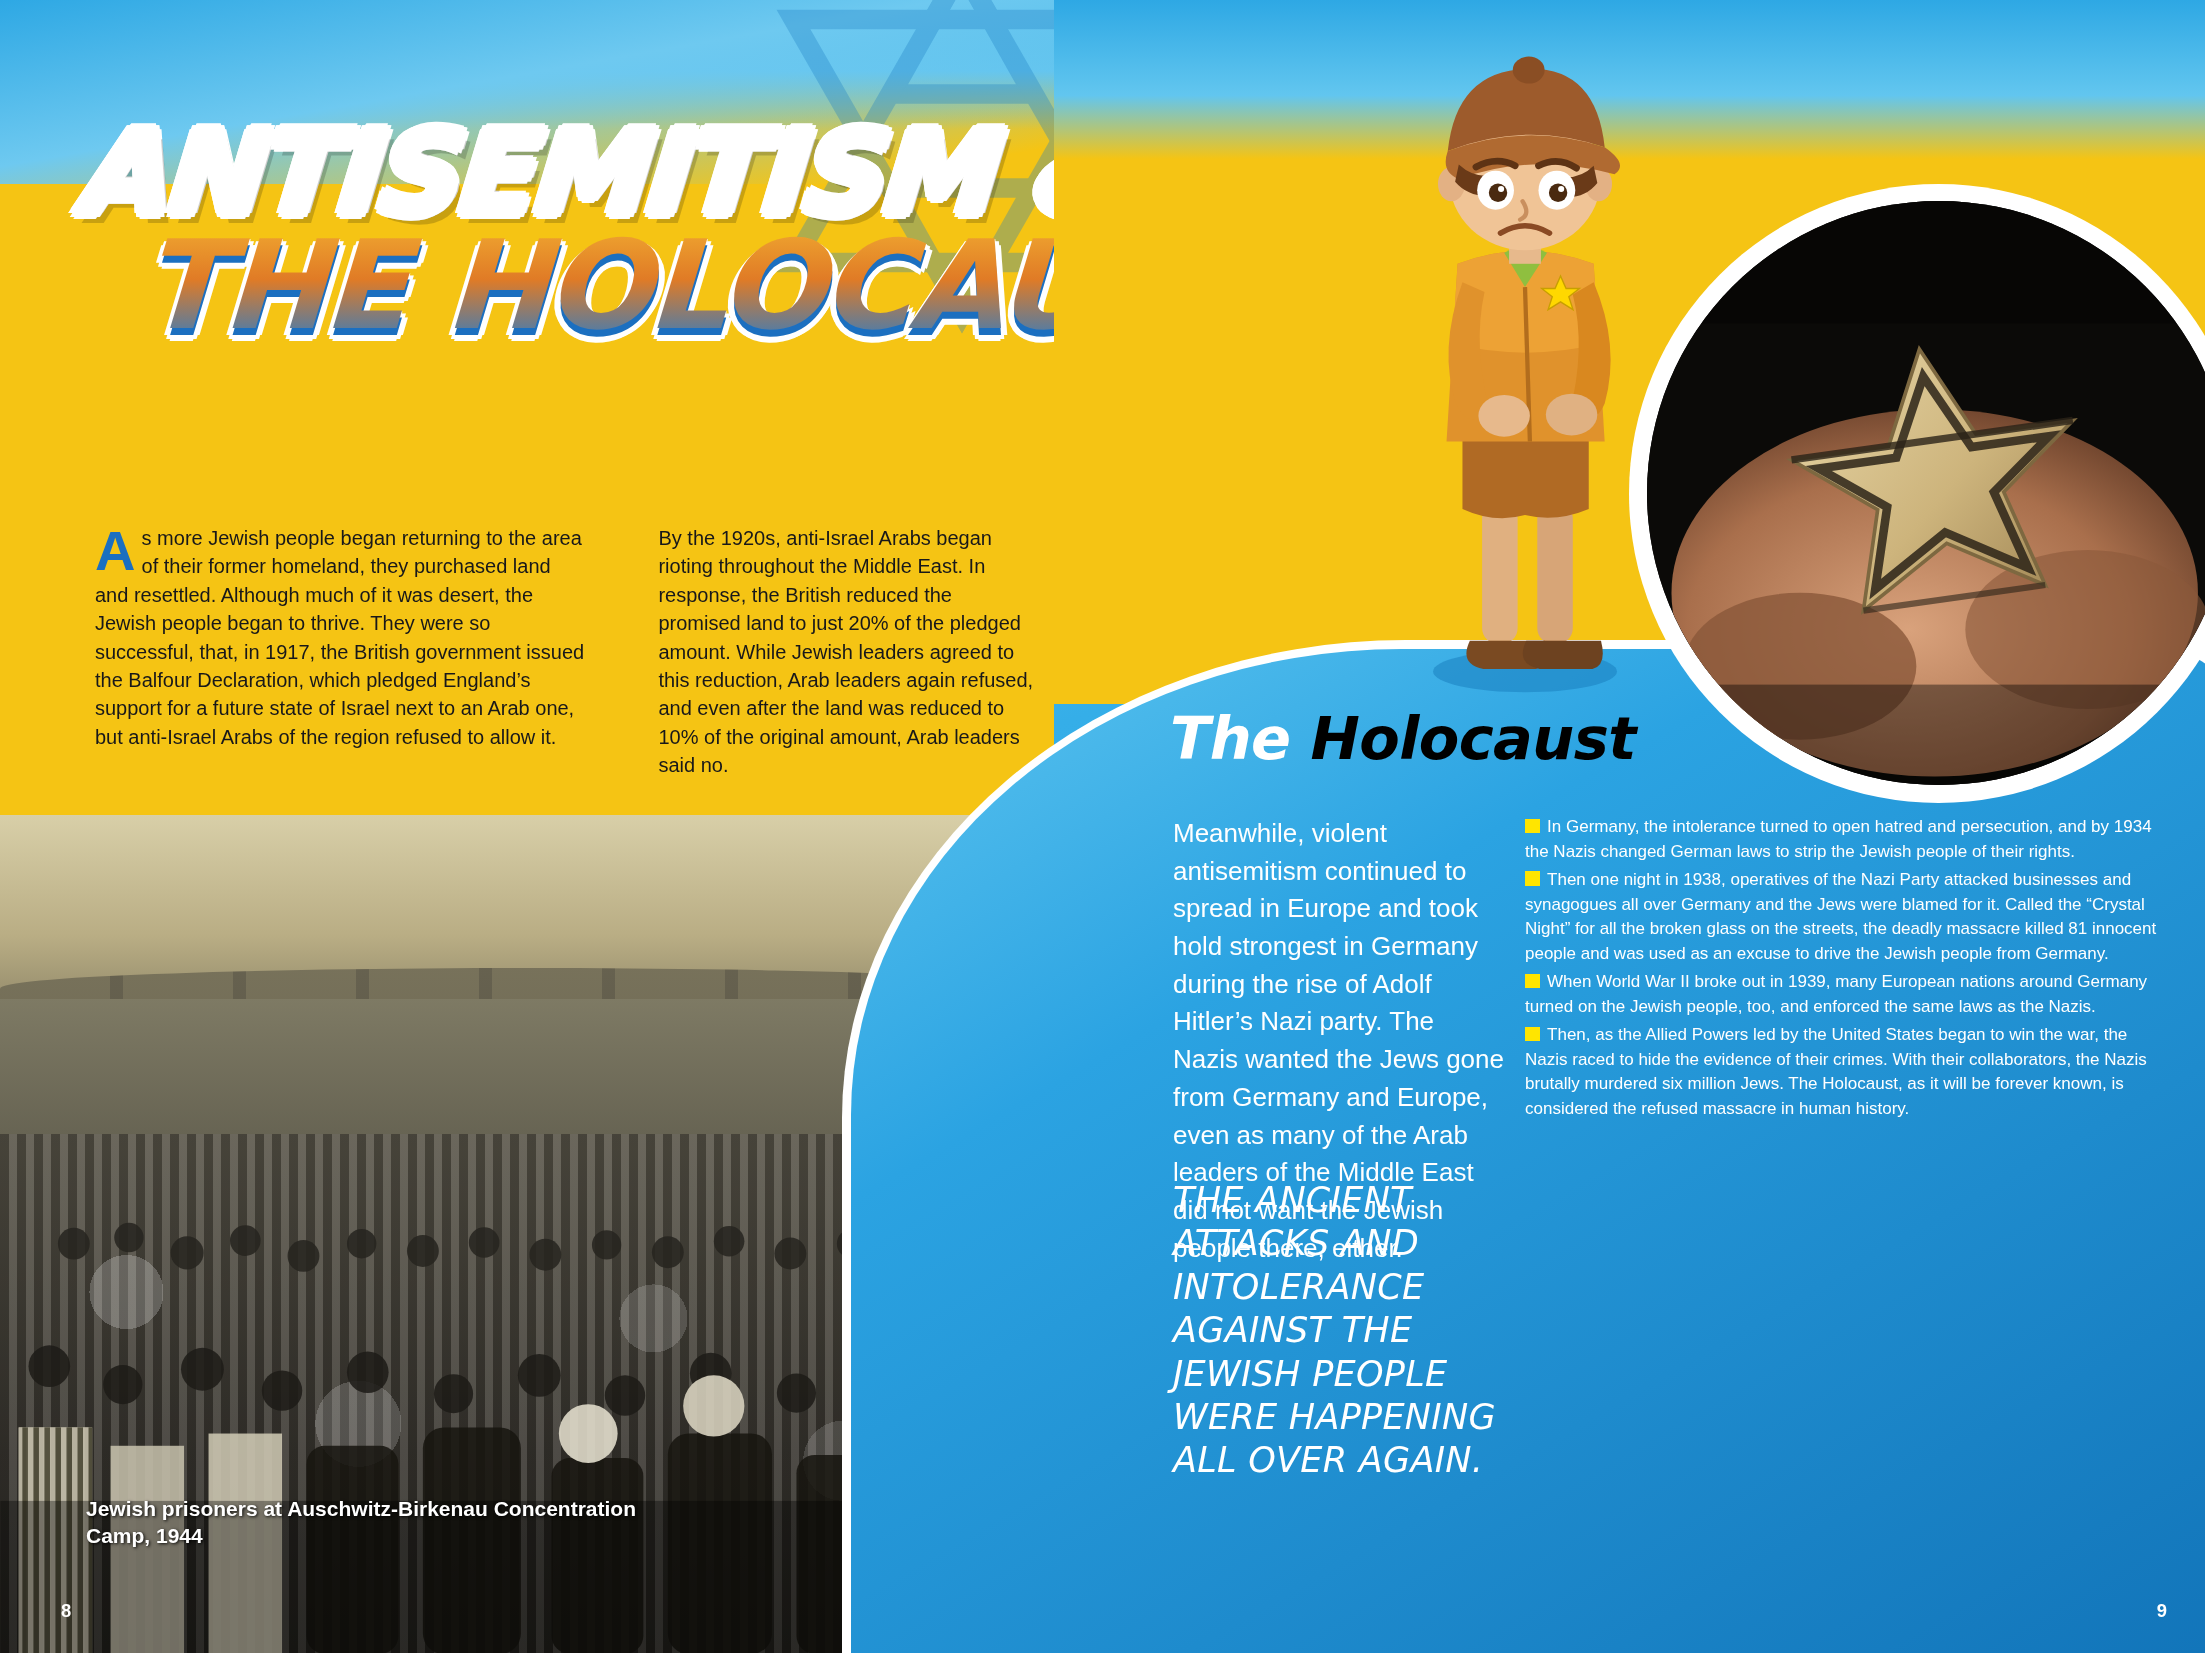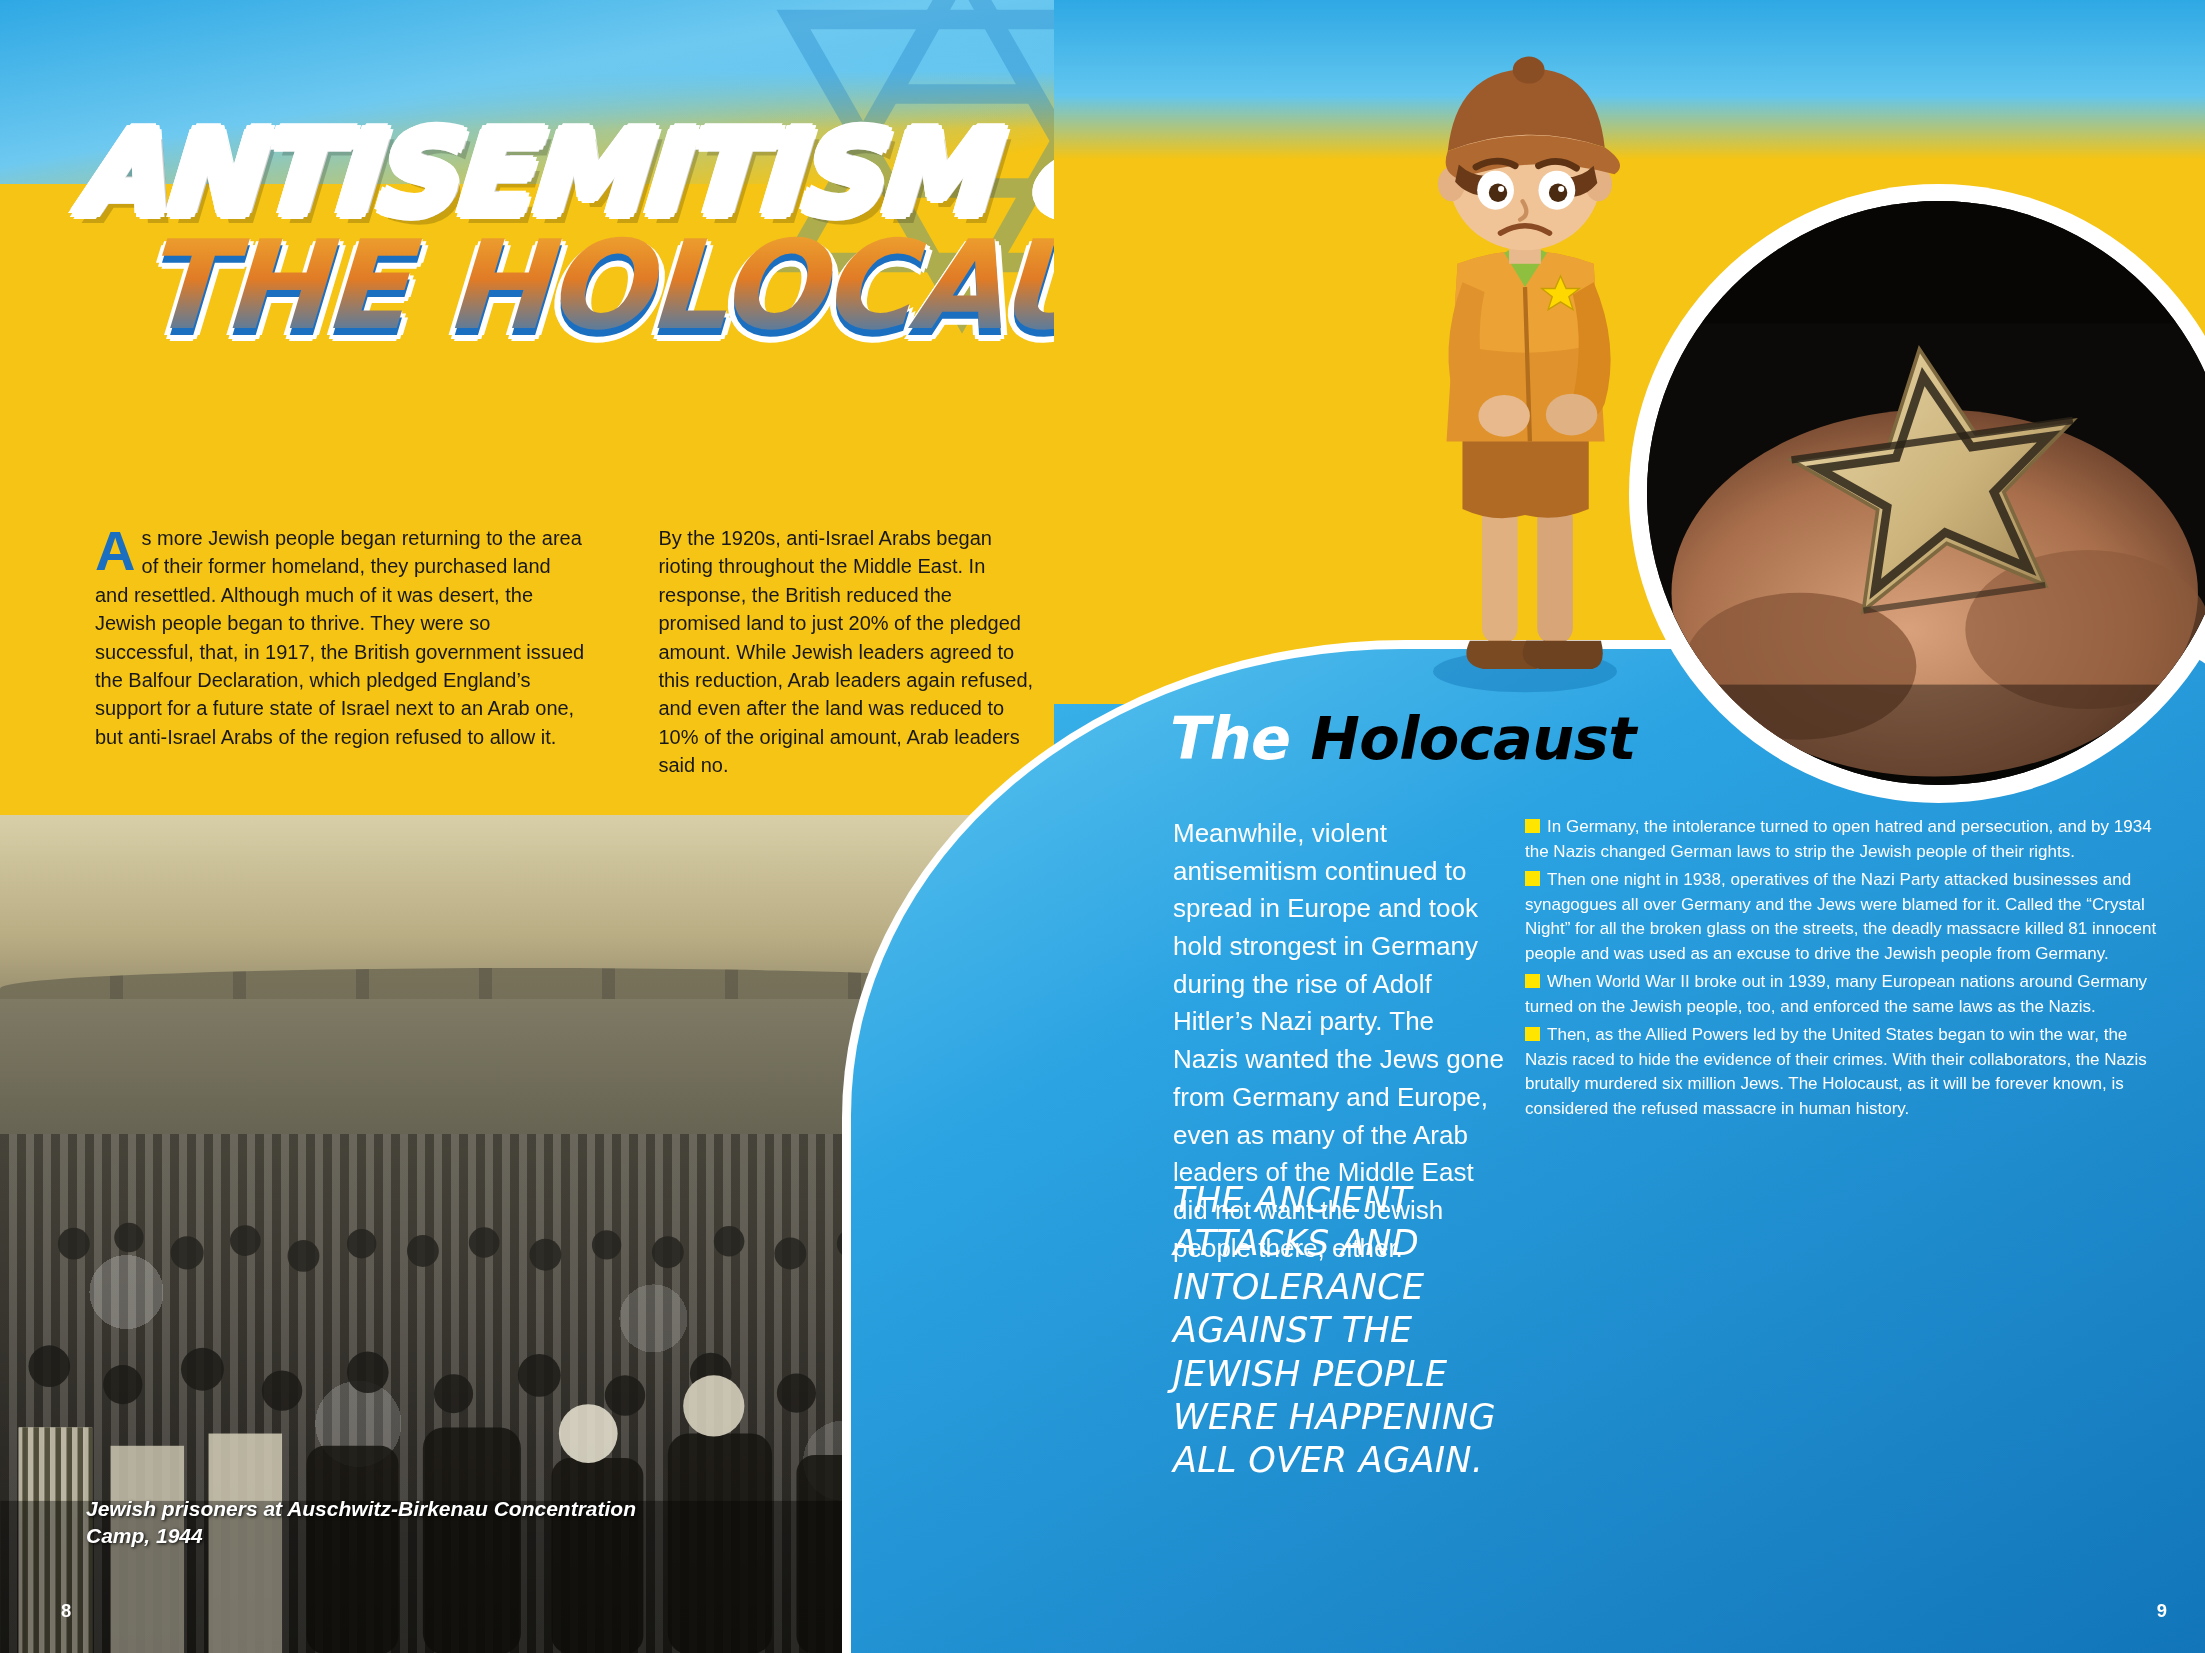--- a/index.html
+++ b/index.html
@@ -134,21 +134,20 @@
     padding-right:6.1px;
     margin-top:3.7px;
     font-family:"Liberation Sans", sans-serif;
   }
 
   
   .photo-left {
     position:absolute; left:0; top:815px; width:1054px; height:839px;
     overflow:hidden;
     background:#4a4a46;
-    font-style:italic;
   }
   .photo-caption {
     position:absolute; left:86px; bottom:104px; width:613px;
     color:#fff; font-weight:bold; font-size:21px; line-height:1.28;
     text-shadow:1.2px 1.2px 3.1px rgba(0,0,0,.9);
     z-index:5;
   }
   .pagenum {
     position:absolute; font-size:18.4px; font-weight:bold; color:#fff;
   }

